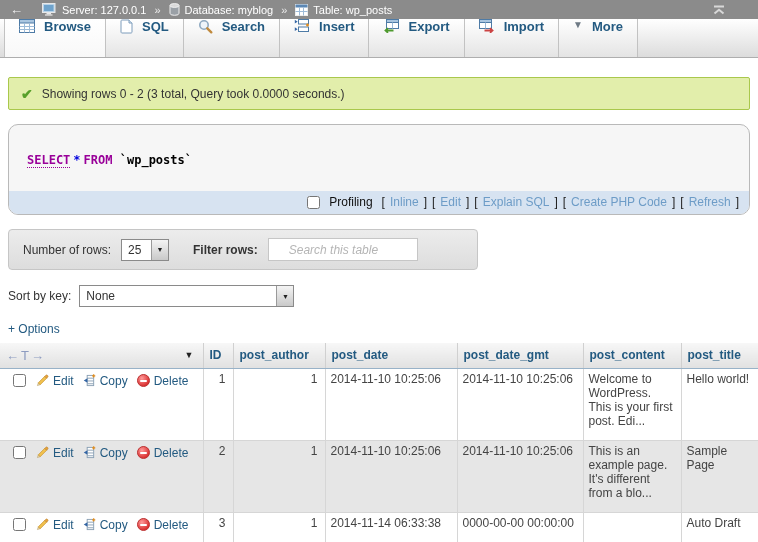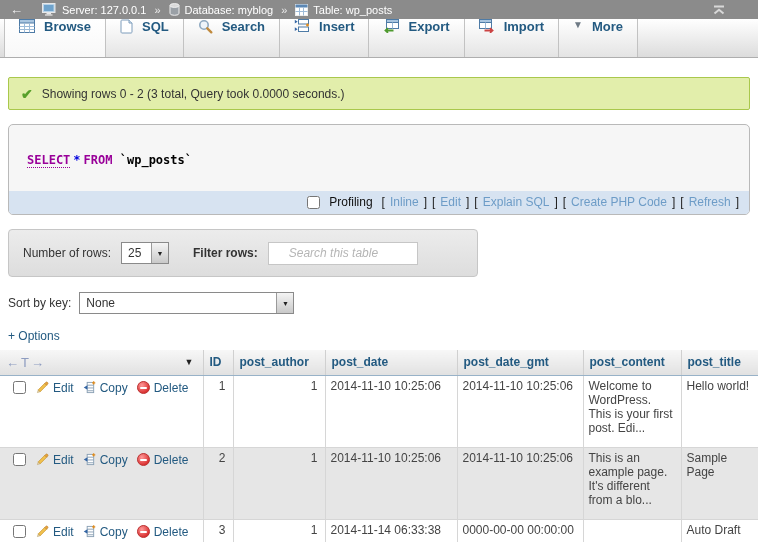--- a/index.html
+++ b/index.html
@@ -33,36 +33,36 @@
   .tab:first-child { border-left:1px solid #c2c2c2; }
   .tab.active { background:linear-gradient(#ffffff,#f8f8f8); }
   .more-caret { font-size:10px; color:#6e7a85; }
   
   .msg {
     margin:19px 8px 0; height:33px; border:1px solid #a9c84c; border-radius:2px;
     background:#e2eeab; display:flex; align-items:center; gap:9px; padding:0 12px; color:#333;
   }
   .msg .check { color:#58a02a; font-size:14px; font-weight:bold; }
   
-  .querybox { margin:14px 8px 0; border:1px solid #b9b9b9; border-radius:5px; background:#f6f6f6; overflow:hidden; }
+  .querybox { margin:14px 8px 0; border:1px solid #b9b9b9; border-radius:10px; background:#f6f6f6; overflow:hidden; }
   .sqlline { padding:28px 18px 24px; font-family:"DejaVu Sans Mono", monospace; font-size:12px; font-weight:bold; color:#000; }
   .kw { color:#990099; }
   .kw.u { border-bottom:1px dotted #990099; cursor:pointer; }
   .star { color:#0000dd; padding:0 3px; }
   .qfooter {
     background:#d7e3f1; padding:4px 10px 5px; display:flex; justify-content:flex-end;
     align-items:center; gap:5px; color:#111;
   }
   .qfooter a { color:#6d9cc7; text-decoration:none; cursor:pointer; }
   .qfooter .bk { color:#222; }
   .qfooter input { margin:0 4px 0 0; width:13px; height:13px; }
   .prof { margin-right:4px; }
   
   .rowsbox {
-    margin:14px 8px 0; width:470px; height:48px;
+    margin:14px 8px 0; width:470px; height:41px;
     background:linear-gradient(#ececec,#dddddd); border:1px solid #c6c6c6; border-radius:4px;
     display:flex; align-items:center; padding:0 14px;
   }
   .rowsbox label { color:#333; }
   .fselect {
     display:inline-flex; align-items:stretch; background:#fff; height:22px;
     border:1px solid #8a8a8a; cursor:pointer; font-size:12px;
   }
   .fselect .val { padding:3px 6px 0; flex:1; white-space:nowrap; overflow:hidden; }
   .fselect .abtn {

